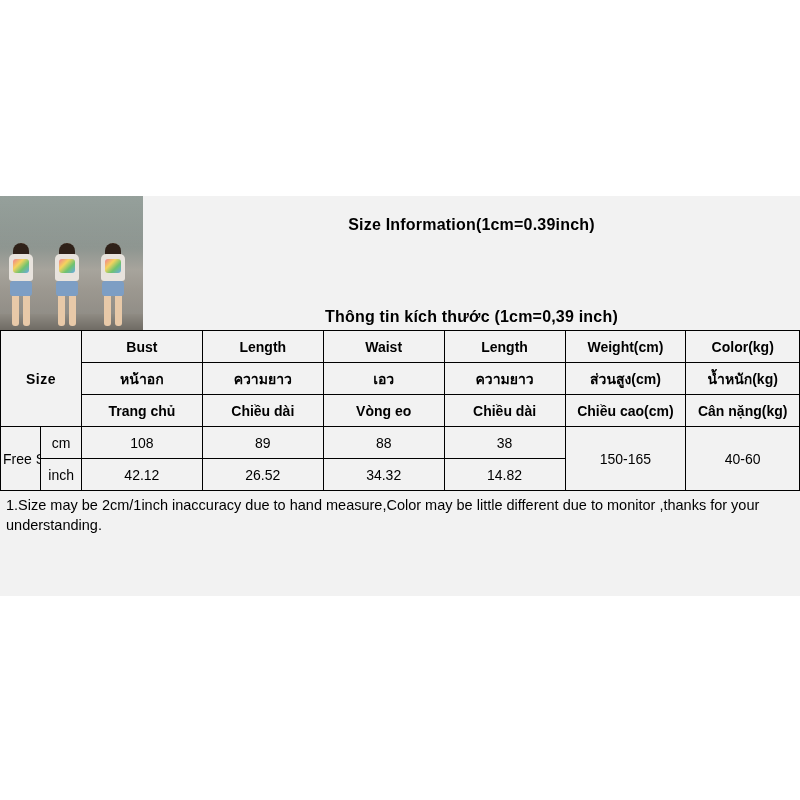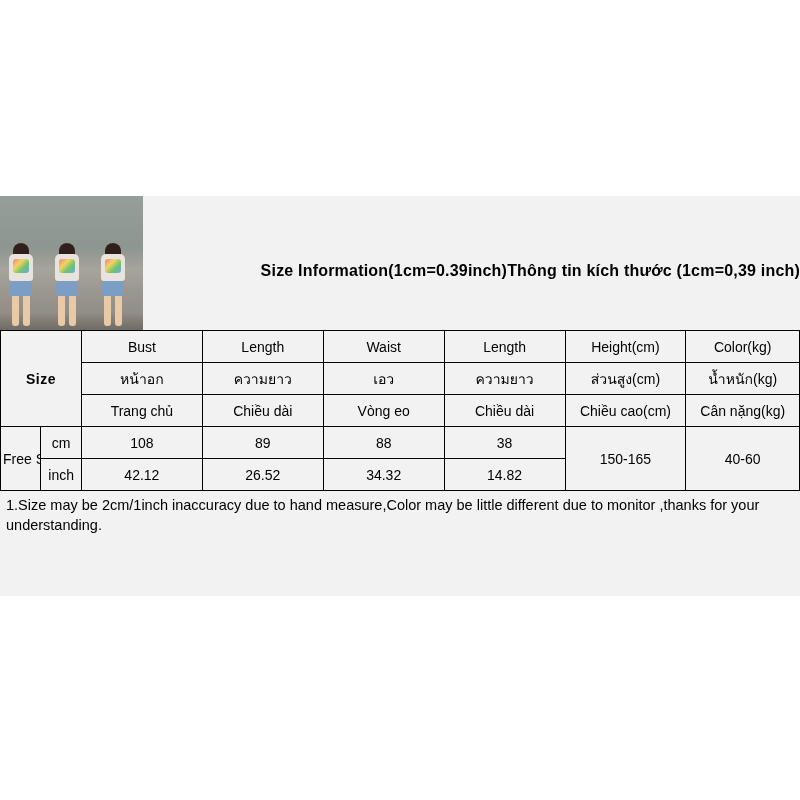--- a/index.html
+++ b/index.html
@@ -104,23 +104,23 @@
 
   .photo-ground {
     position: absolute; left: 0; right: 0; bottom: 0; height: 16px;
     background: linear-gradient(180deg,#8f8b83,#6f6b64);
   }
 
   .title-cell {
     flex: 1 1 auto;
     background: #f2f2f2;
     display: flex;
-    flex-direction: row;
+    flex-direction: column;
     align-items: center;
-    justify-content: flex-end;
+    justify-content: space-between;
     padding-top: 16px;
     box-sizing: border-box;
   }
   .title-line {
     font-weight: bold;
     font-size: 16px;
     line-height: 26px;
     letter-spacing: .2px;
     color: #000;
     text-align: center;
@@ -144,21 +144,21 @@
     background: #f2f2f2;
     overflow: hidden;
     white-space: nowrap;
   }
   td.size-head {
     font-size: 21px;
     font-weight: bold;
     letter-spacing: .5px;
   }
   td.col-head {
-    font-weight: normal;
+    font-weight: bold;
     font-size: 14.5px;
   }
   td.free-size {
     font-size: 15px;
   }
   td.unit {
     font-size: 14px;
   }
   td.val {
     font-size: 15px;
@@ -225,21 +225,21 @@
   </div>
 
   <table class="size-table">
     <tbody>
       <tr>
         <td class="c-left size-head" rowspan="3" colspan="2">Size</td>
         <td class="c-data col-head">Bust</td>
         <td class="c-data col-head">Length</td>
         <td class="c-data col-head">Waist</td>
         <td class="c-data col-head">Length</td>
-        <td class="c-h col-head">Height(cm)</td>
+        <td class="c-h col-head">Weight(cm)</td>
         <td class="c-w col-head">Color(kg)</td>
       </tr>
       <tr>
         <td class="col-head">หน้าอก</td>
         <td class="col-head">ความยาว</td>
         <td class="col-head">เอว</td>
         <td class="col-head">ความยาว</td>
         <td class="col-head">ส่วนสูง(cm)</td>
         <td class="col-head">น้ำหนัก(kg)</td>
       </tr>

